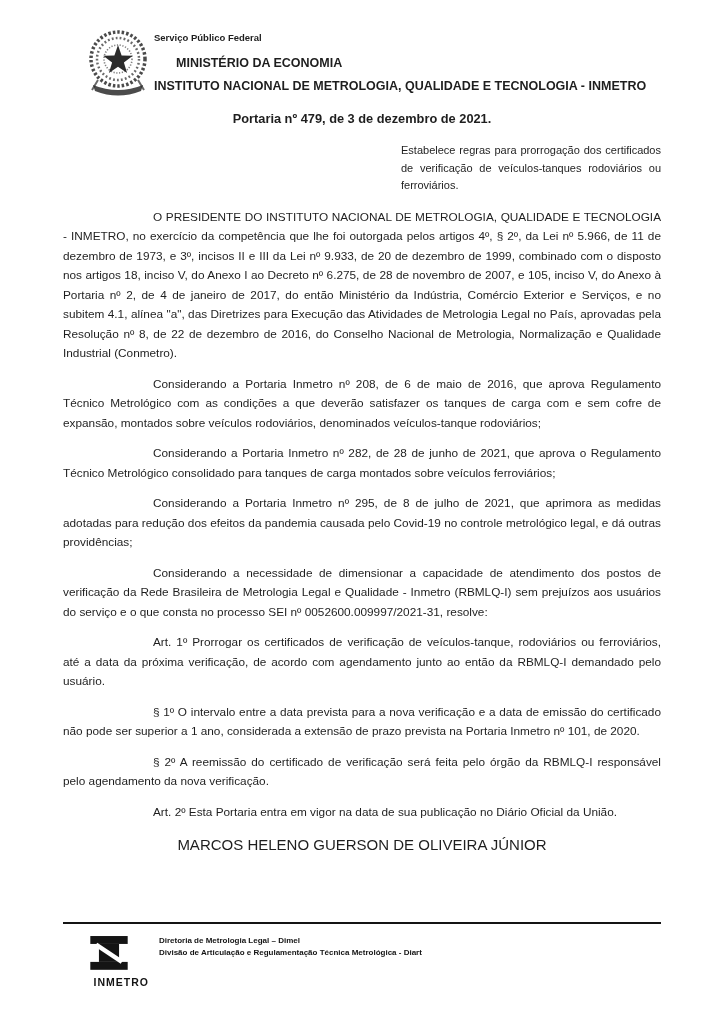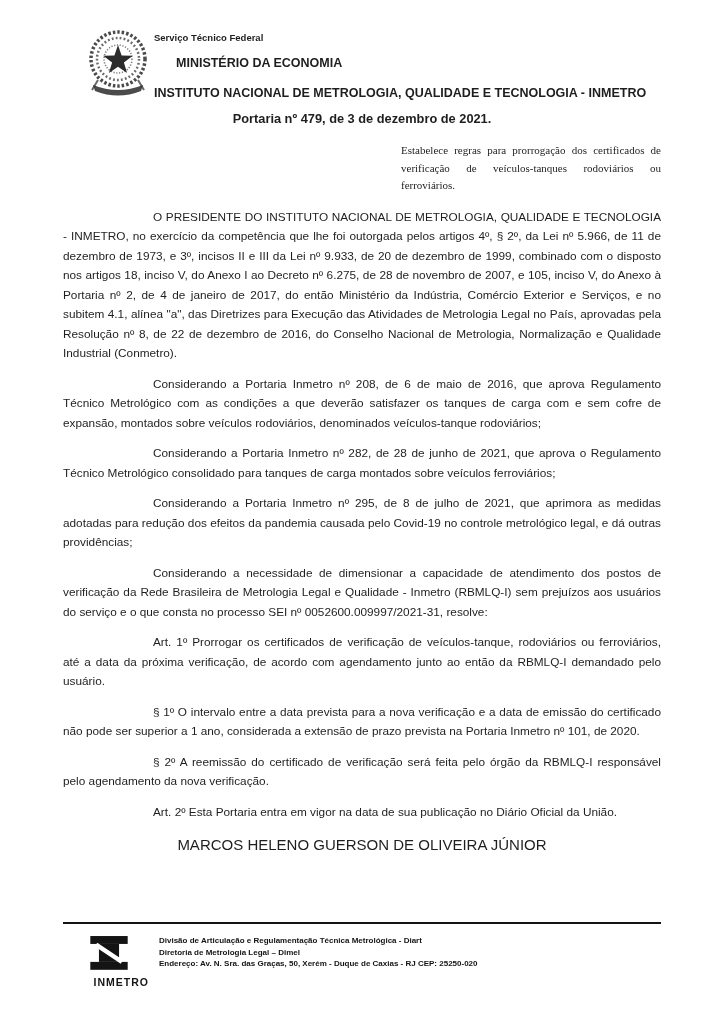--- a/index.html
+++ b/index.html
@@ -13,29 +13,29 @@
   }
   .page { position:relative; width:724px; height:1024px; background:#fff; }
   .content { padding:28px 63px 0 63px; }
 
   
   .header { display:flex; align-items:flex-start; }
   .coat { width:60px; height:78px; margin-left:25px; flex:0 0 auto; }
   .header-text { margin-left:6px; padding-top:4px; }
   .h-small { font-size:9.5px; font-weight:bold; }
   .h-ministry { font-size:12.5px; font-weight:bold; margin-top:13px;margin-left:22px; }
-  .h-institute { font-size:12.5px; font-weight:bold; margin-top:16px; }
+  .h-institute { font-size:12.5px; font-weight:bold; margin-top:9px; }
 
   
   .doc-title { text-align:center; font-weight:bold; font-size:12.8px; margin-top:5px; }
 
   
   .epigraph {
     width:260px; margin-left:auto; margin-right:0; margin-top:16px;
-    font-size:11px; line-height:17.5px; text-align:justify;font-family:Liberation Serif, serif;
+    font-size:11px; line-height:17.5px; text-align:justify;
   }
 
   
   .body-par {
     margin:11px 0 0 0;
     font-size:11.8px; line-height:19.5px;
     text-align:justify; text-indent:90px;
   }
   .body-par.first { margin-top:13px; }
 
@@ -64,21 +64,21 @@
             <circle cx="30" cy="31" r="27" stroke-width="3.5" stroke-dasharray="2.5 2" opacity="0.85"></circle>
             <circle cx="30" cy="31" r="21" stroke-width="2.5" stroke-dasharray="1.8 2.2" opacity="0.7"></circle>
             <circle cx="30" cy="31" r="14" stroke-width="1.6" stroke-dasharray="1.2 1.6" opacity="0.6"></circle>
           </g>
           <path d="M30 17 L33.6 27.4 L44.8 27.7 L35.9 34.4 L39.1 45 L30 38.7 L20.9 45 L24.1 34.4 L15.2 27.7 L26.4 27.4 Z" fill="#2b2b2b"></path>
           <path d="M5 57 Q30 67 55 57 L53 63 Q30 72 7 63 Z" fill="#2b2b2b" opacity="0.85"></path>
           <path d="M10 52 L4 62 M50 52 L56 62" stroke="#2b2b2b" stroke-width="2" opacity="0.7"></path>
         </svg>
       </div>
       <div class="header-text">
-        <div class="h-small">Serviço Técnico Federal</div>
+        <div class="h-small">Serviço Público Federal</div>
         <div class="h-ministry">MINISTÉRIO DA ECONOMIA</div>
         <div class="h-institute">INSTITUTO NACIONAL DE METROLOGIA, QUALIDADE E TECNOLOGIA - INMETRO</div>
       </div>
     </div>
 
     <div class="doc-title">Portaria nº 479, de 3 de dezembro de 2021.</div>
 
     <div class="epigraph">Estabelece regras para prorrogação dos certificados de verificação de veículos-tanques rodoviários ou ferroviários.</div>
 
     <p class="body-par first">O PRESIDENTE DO INSTITUTO NACIONAL DE METROLOGIA, QUALIDADE E TECNOLOGIA - INMETRO, no exercício da competência que lhe foi outorgada pelos artigos 4º, § 2º, da Lei nº 5.966, de 11 de dezembro de 1973, e 3º, incisos II e III da Lei nº 9.933, de 20 de dezembro de 1999, combinado com o disposto nos artigos 18, inciso V, do Anexo I ao Decreto nº 6.275, de 28 de novembro de 2007, e 105, inciso V, do Anexo à Portaria nº 2, de 4 de janeiro de 2017, do então Ministério da Indústria, Comércio Exterior e Serviços, e no subitem 4.1, alínea "a", das Diretrizes para Execução das Atividades de Metrologia Legal no País, aprovadas pela Resolução nº 8, de 22 de dezembro de 2016, do Conselho Nacional de Metrologia, Normalização e Qualidade Industrial (Conmetro).</p>
@@ -100,19 +100,18 @@
       <div class="footer-logo">
         <svg viewBox="0 0 64 52" xmlns="http://www.w3.org/2000/svg">
           <rect x="6" y="1" width="52" height="11" fill="#141414"></rect>
           <rect x="6" y="37" width="52" height="11" fill="#141414"></rect>
           <polygon points="18,12 46,12 46,37 18,37" fill="#141414"></polygon>
           <line x1="14" y1="13" x2="50" y2="37" stroke="#ffffff" stroke-width="6"></line>
         </svg>
         <div class="logo-label">INMETRO</div>
       </div>
       <div class="footer-lines">
+        <div>Diretoria de Metrologia Legal – Dimel</div>
         <div>Divisão de Articulação e Regulamentação Técnica Metrológica - Diart</div>
-        <div>Diretoria de Metrologia Legal – Dimel</div>
-        <div>Endereço: Av. N. Sra. das Graças, 50, Xerém - Duque de Caxias - RJ CEP: 25250-020</div>
       </div>
     </div>
   </div>
 </div>
 
 </body></html>

